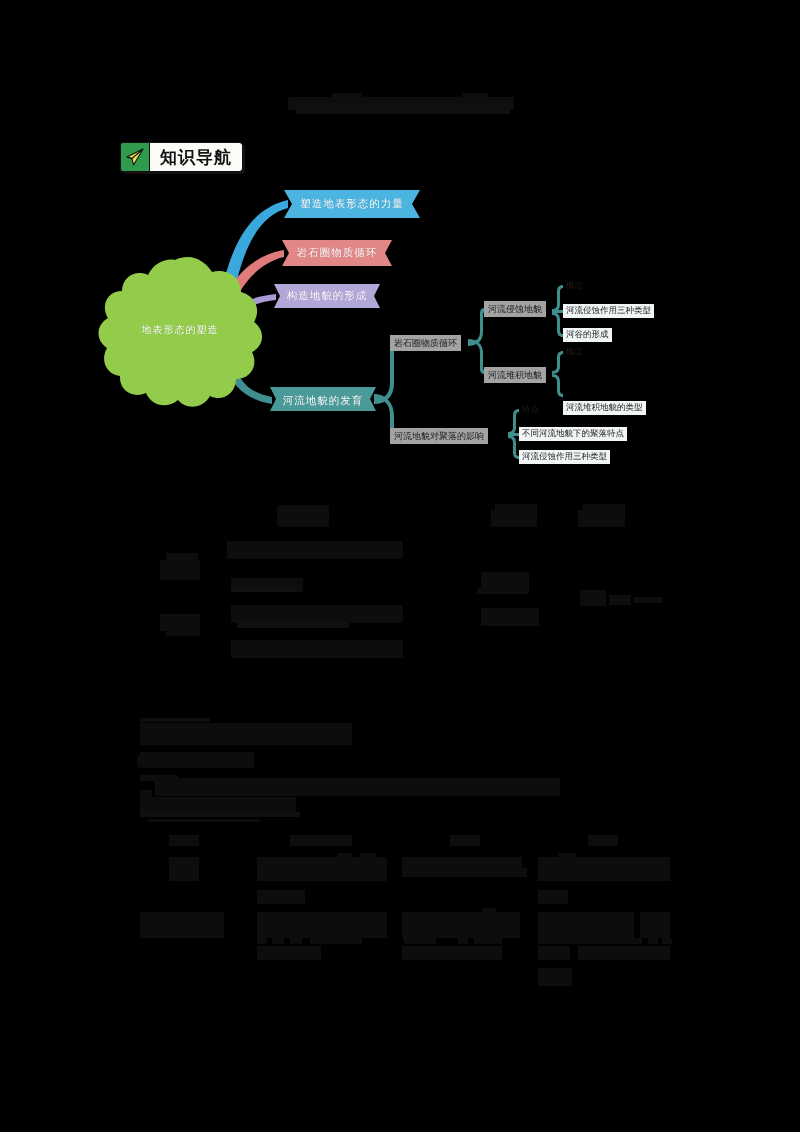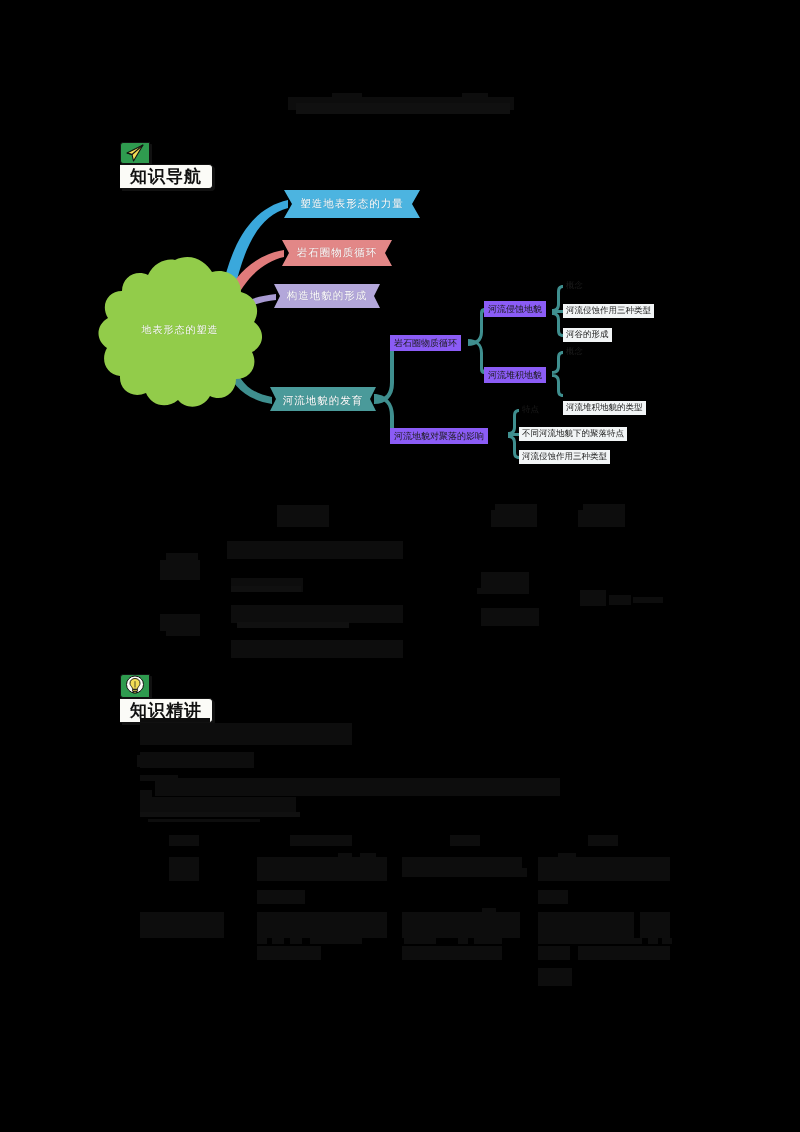--- a/index.html
+++ b/index.html
@@ -9,39 +9,39 @@
     background:#000;
   }
   .page{position:absolute;inset:0;background:#000;}
 
   
   .rb{position:absolute;background:#0d0d0d;}
   .rb.d2{background:#101010;}
 
   
   .badge{position:absolute;display:flex;align-items:stretch;height:30px;
-         filter:drop-shadow(2px 2px 0 #111);flex-direction:column;}
+         filter:drop-shadow(2px 2px 0 #111);}
   .badge .ico{width:30px;height:30px;background:#2f9b4f;border:1.5px solid #111;
         box-sizing:border-box;display:flex;align-items:center;justify-content:center;
         border-radius:3px 0 0 3px;}
   .badge .lbl{height:30px;background:#fbfbf7;border:1.5px solid #111;border-left:none;
         box-sizing:border-box;display:flex;align-items:center;justify-content:center;
         padding:0 10px;border-radius:0 4px 4px 0;
         font-size:17px;font-weight:bold;color:#111;letter-spacing:1px;
         font-family:"DejaVu Sans",sans-serif;}
 
   
   #mindmap{position:absolute;left:0;top:150px;width:800px;height:330px;}
 
   .leaf{position:absolute;white-space:nowrap;font-size:8.5px;color:#1b1b1b;
         background:#f2f5f6;padding:1px 3px;
         font-family:"DejaVu Sans",sans-serif;}
 
   .branch2{position:absolute;white-space:nowrap;font-size:9px;color:#1b1b1b;
-        background:#8b5cf6;padding:1.5px 4px;
+        background:#a3a3a3;padding:1.5px 4px;
         font-family:Liberation Mono, monospace;}
 
   .pill{position:absolute;display:flex;align-items:center;justify-content:center;
         color:#fff;font-size:10.5px;white-space:nowrap;
         font-family:"DejaVu Sans",sans-serif;letter-spacing:1px;
         text-shadow:0 0 1px rgba(0,0,0,.25);}
   .pill span{position:relative;z-index:2;}
 </style>
 </head>
 <body>
@@ -221,34 +221,20 @@
 
     <div class="rb" style="left:481px;top:608px;width:58px;height:18px;"></div>
 
     <div class="rb" style="left:580px;top:590px;width:26px;height:16px;"></div>
     <div class="rb" style="left:609px;top:595px;width:22px;height:10px;"></div>
     <div class="rb" style="left:633px;top:597px;width:30px;height:6px;"></div>
 
     <div class="rb" style="left:231px;top:640px;width:172px;height:18px;"></div>
   </div>
 
-  <div class="badge" style="left:120px;top:674px;">
-    <div class="ico">
-      <svg width="20" height="22" viewBox="0 0 20 22" aria-hidden="true">
-        <circle cx="10" cy="9.5" r="8.5" fill="#fdfdf8" stroke="#111" stroke-width="1"></circle>
-        <path d="M10 3.5 C13 3.5 15 5.6 15 8.2 C15 10.1 13.8 11.2 13.1 12.2
-                 C12.6 12.9 12.5 13.6 12.5 14.2 L7.5 14.2 C7.5 13.6 7.4 12.9 6.9 12.2
-                 C6.2 11.2 5 10.1 5 8.2 C5 5.6 7 3.5 10 3.5 Z" fill="#f2dd55" stroke="#111" stroke-width="0.9" stroke-linejoin="round"></path>
-        <rect x="7.6" y="14.6" width="4.8" height="1.5" fill="#f2dd55" stroke="#111" stroke-width="0.8"></rect>
-        <rect x="8.3" y="16.5" width="3.4" height="1.4" fill="#f2dd55" stroke="#111" stroke-width="0.8"></rect>
-        <path d="M10 6.2 L10 12.5" stroke="#111" stroke-width="0.7"></path>
-      </svg>
-    </div>
-    <div class="lbl">知识精讲</div>
-  </div>
 
   <div>
     <div class="rb" style="left:140px;top:718px;width:70px;height:4px;"></div>
     <div class="rb" style="left:140px;top:723px;width:212px;height:22px;"></div>
     <div class="rb" style="left:207px;top:727px;width:12px;height:10px;"></div>
 
     <div class="rb" style="left:140px;top:752px;width:114px;height:16px;"></div>
     <div class="rb" style="left:137px;top:755px;width:5px;height:12px;"></div>
 
     <div class="rb" style="left:140px;top:775px;width:38px;height:6px;"></div>

